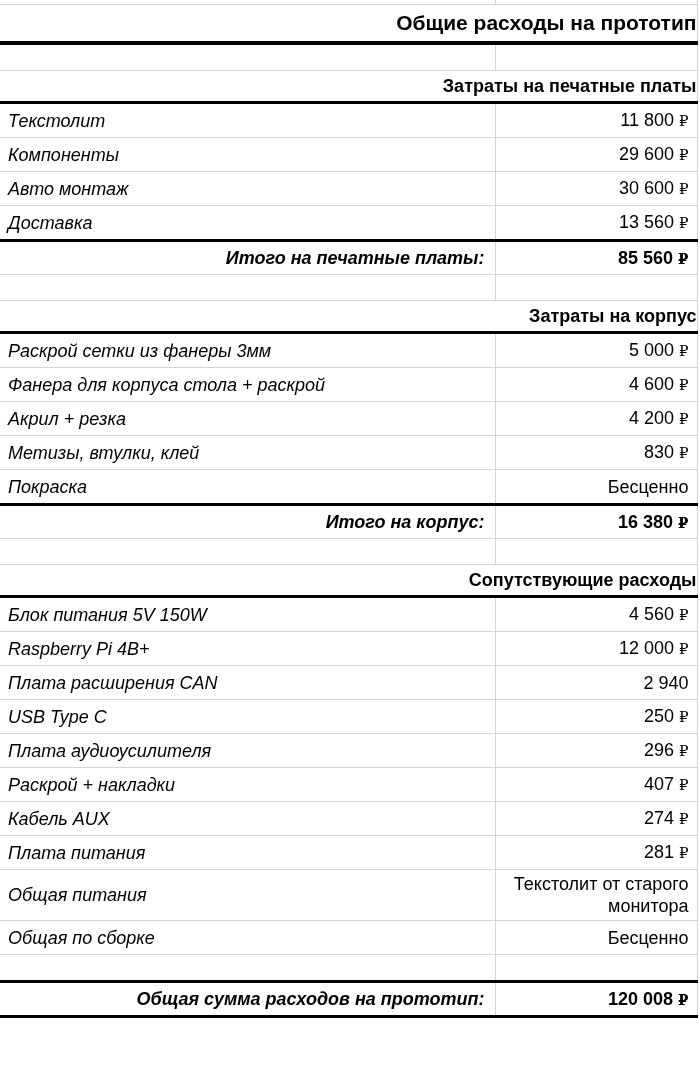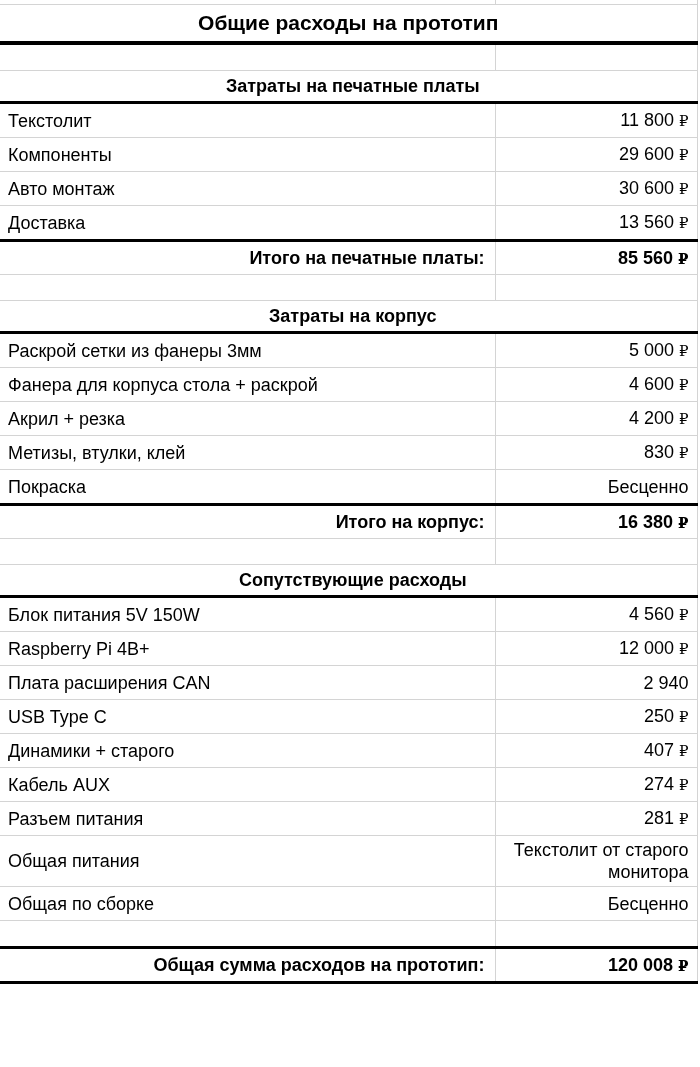--- a/index.html
+++ b/index.html
@@ -18,30 +18,30 @@
     border-collapse:collapse;table-layout:fixed;
     width:697px;
   }
   col.colA{width:495px;}
   col.colB{width:202px;}
   td{
     padding:0;vertical-align:middle;font-size:18px;line-height:22px;
     border-right:1px solid var(--grid);
     overflow:hidden;white-space:nowrap;
   }
-  td.c1{padding-left:8px;text-align:left;}
+  td.c1{padding-left:8px;text-align:left;font-style:italic;}
   td.c2{padding-right:8px;text-align:right;}
   tr.sliver-top td{height:4px;border-bottom:1px solid var(--grid);}
   tr.title-row td{
-    height:36px;text-align:center;font-weight:bold;font-size:21px;
+    height:36px;text-align:right;font-weight:bold;font-size:21px;
     border-bottom:4px solid var(--strong);
   }
   tr.empty-row td{height:25px;border-bottom:1px solid var(--grid);}
   tr.section-row td{
-    height:30px;font-weight:bold;padding-left:9px;text-align:center;
+    height:30px;font-weight:bold;padding-left:9px;text-align:right;
     border-bottom:3px solid var(--strong);
     margin-top:36px;
   }
   tr.item-row td{height:33px;border-bottom:1px solid var(--grid);}
   tr.item-row td.c2.wrap{white-space:normal;line-height:22px;padding-top:3px;padding-bottom:3px;}
   tr.total-row td{
     height:32px;font-weight:bold;
     border-top:3px solid var(--strong);
     border-bottom:1px solid var(--grid);
   }
@@ -149,29 +149,33 @@
         </tr>
         <tr class="item-row">
           <td class="c1">Плата расширения CAN</td>
           <td class="c2">2 940</td>
         </tr>
         <tr class="item-row">
           <td class="c1">USB Type C</td>
           <td class="c2">250<span class="rub">₽</span></td>
         </tr>
         <tr class="item-row">
-          <td class="c1">Динамики + старого</td>
+          <td class="c1">Плата аудиоусилителя</td>
+          <td class="c2">296<span class="rub">₽</span></td>
+        </tr>
+        <tr class="item-row">
+          <td class="c1">Раскрой + накладки</td>
           <td class="c2">407<span class="rub">₽</span></td>
         </tr>
         <tr class="item-row">
           <td class="c1">Кабель AUX</td>
           <td class="c2">274<span class="rub">₽</span></td>
         </tr>
         <tr class="item-row">
-          <td class="c1">Разъем питания</td>
+          <td class="c1">Плата питания</td>
           <td class="c2">281<span class="rub">₽</span></td>
         </tr>
         <tr class="item-row">
           <td class="c1">Общая питания</td>
           <td class="c2 wrap">Текстолит от старого монитора</td>
         </tr>
         <tr class="item-row">
           <td class="c1">Общая по сборке</td>
           <td class="c2">Бесценно</td>
         </tr>

